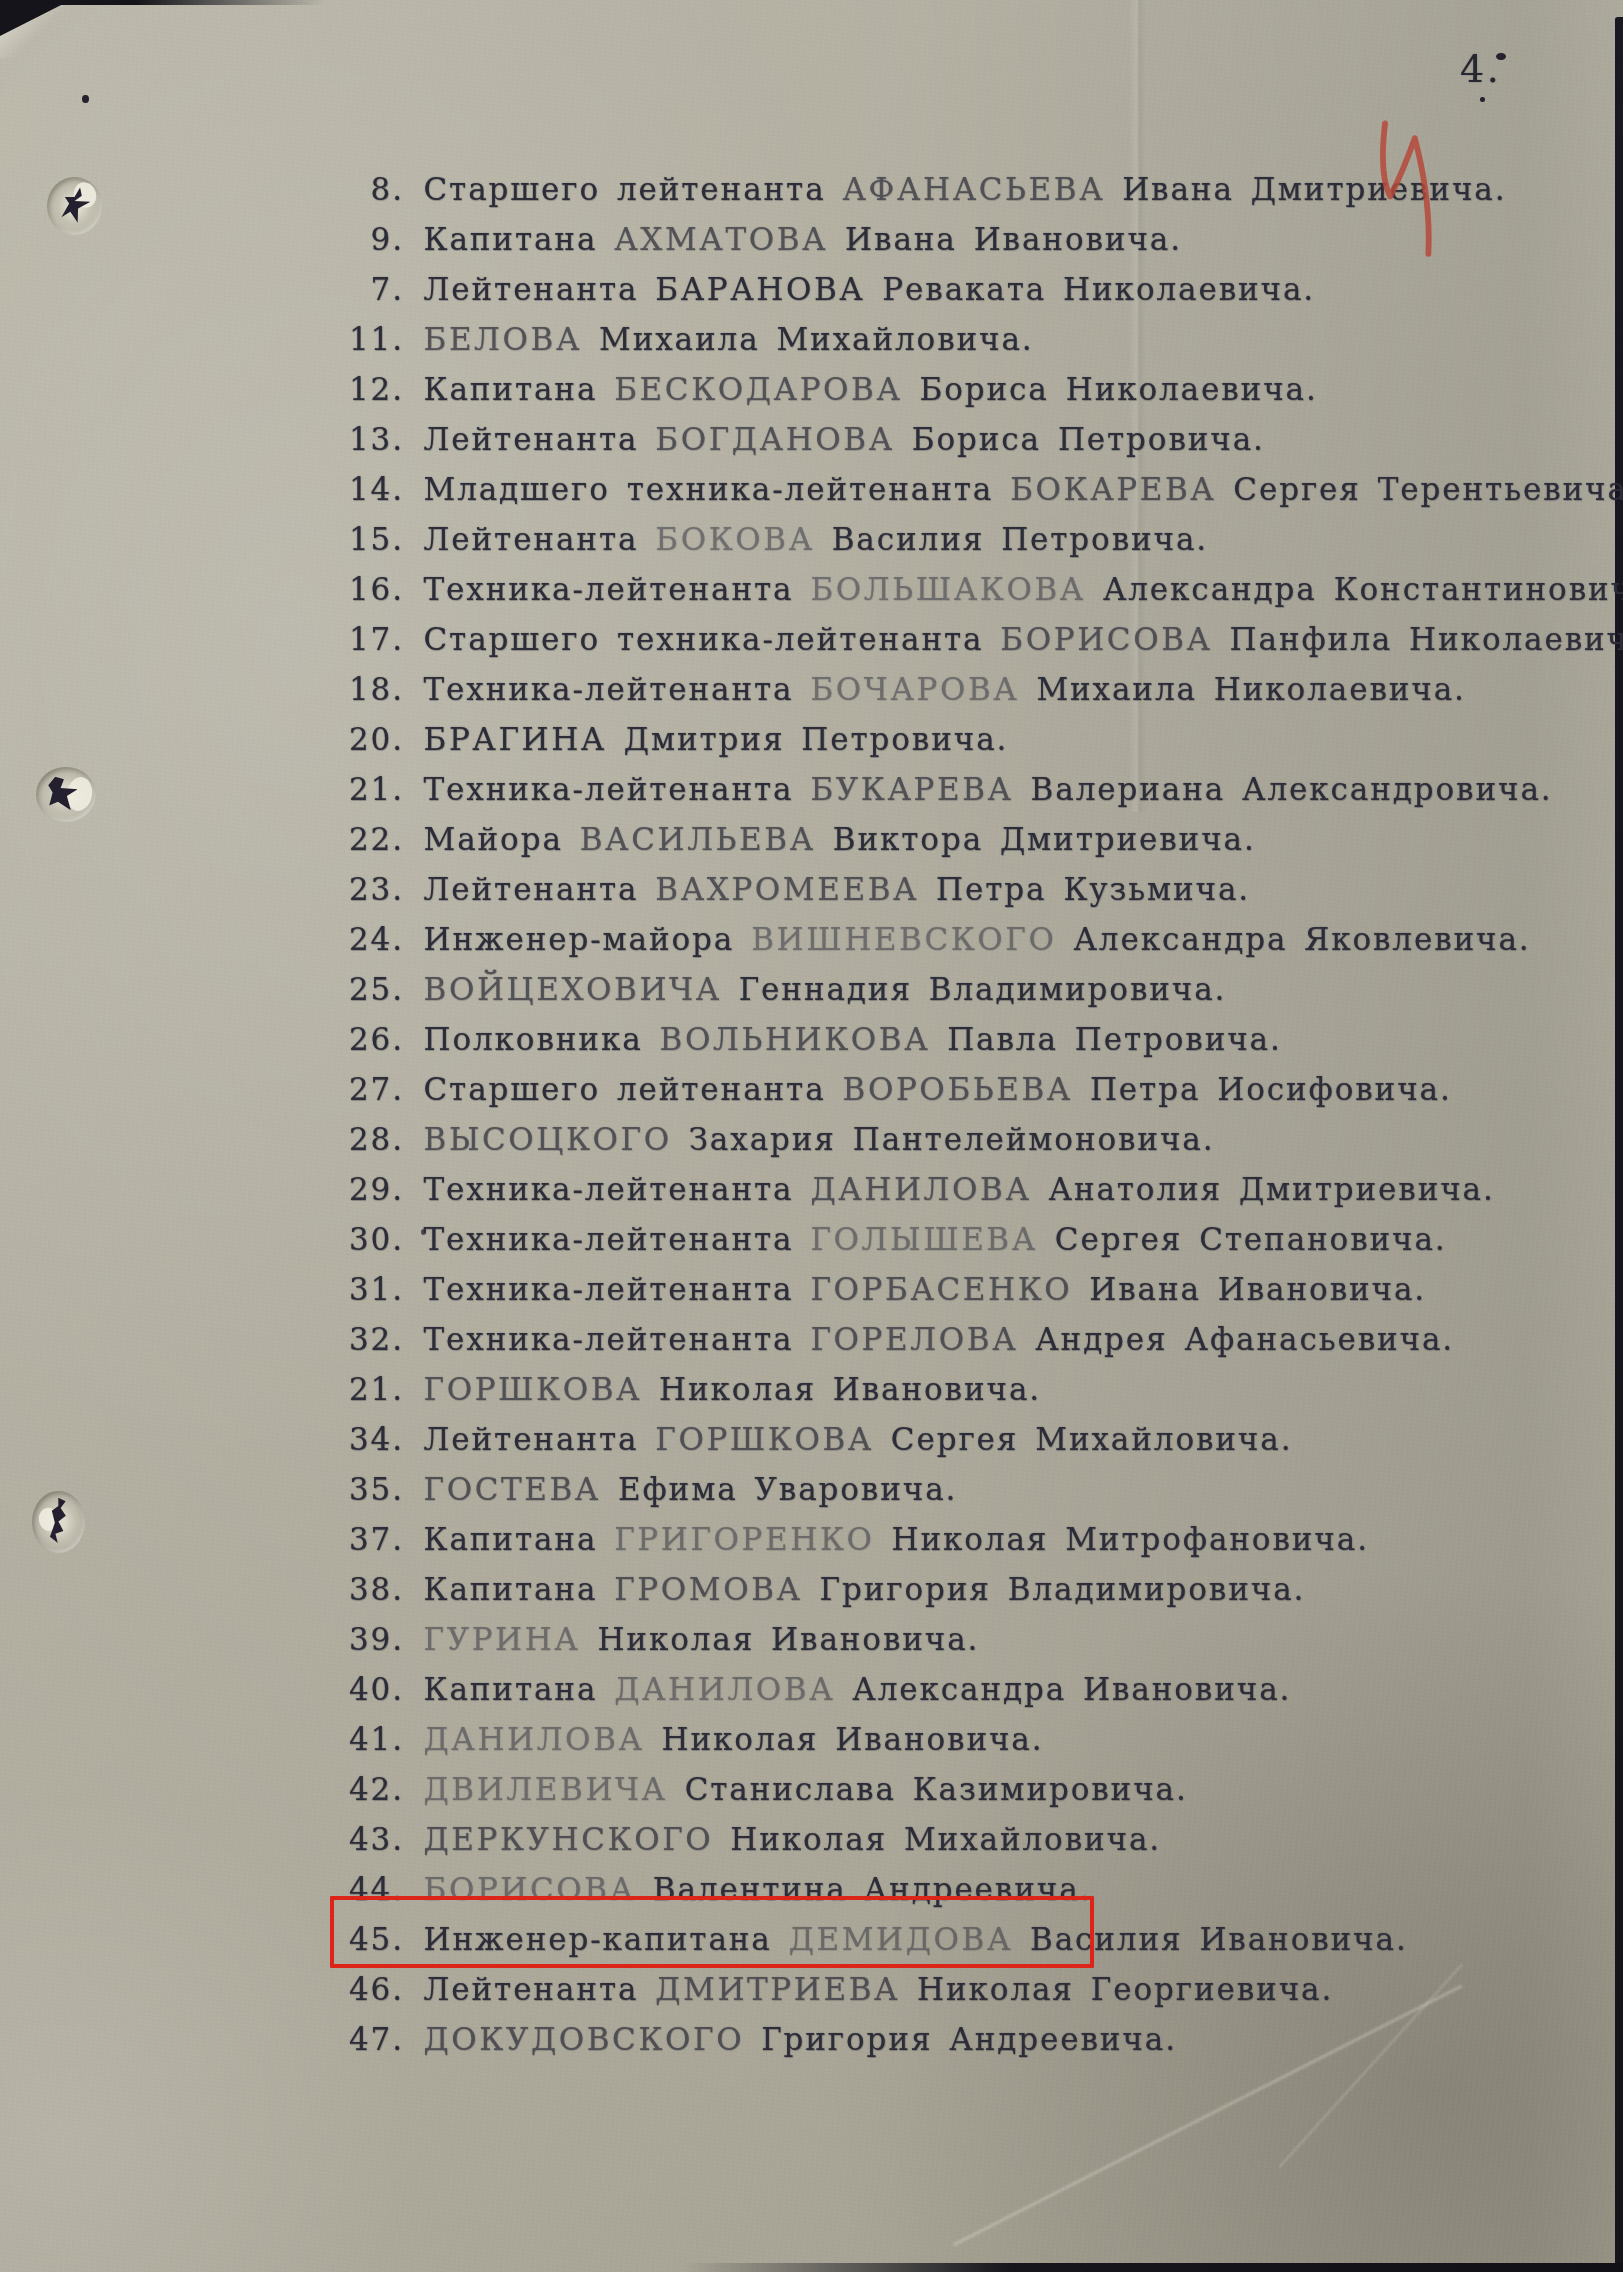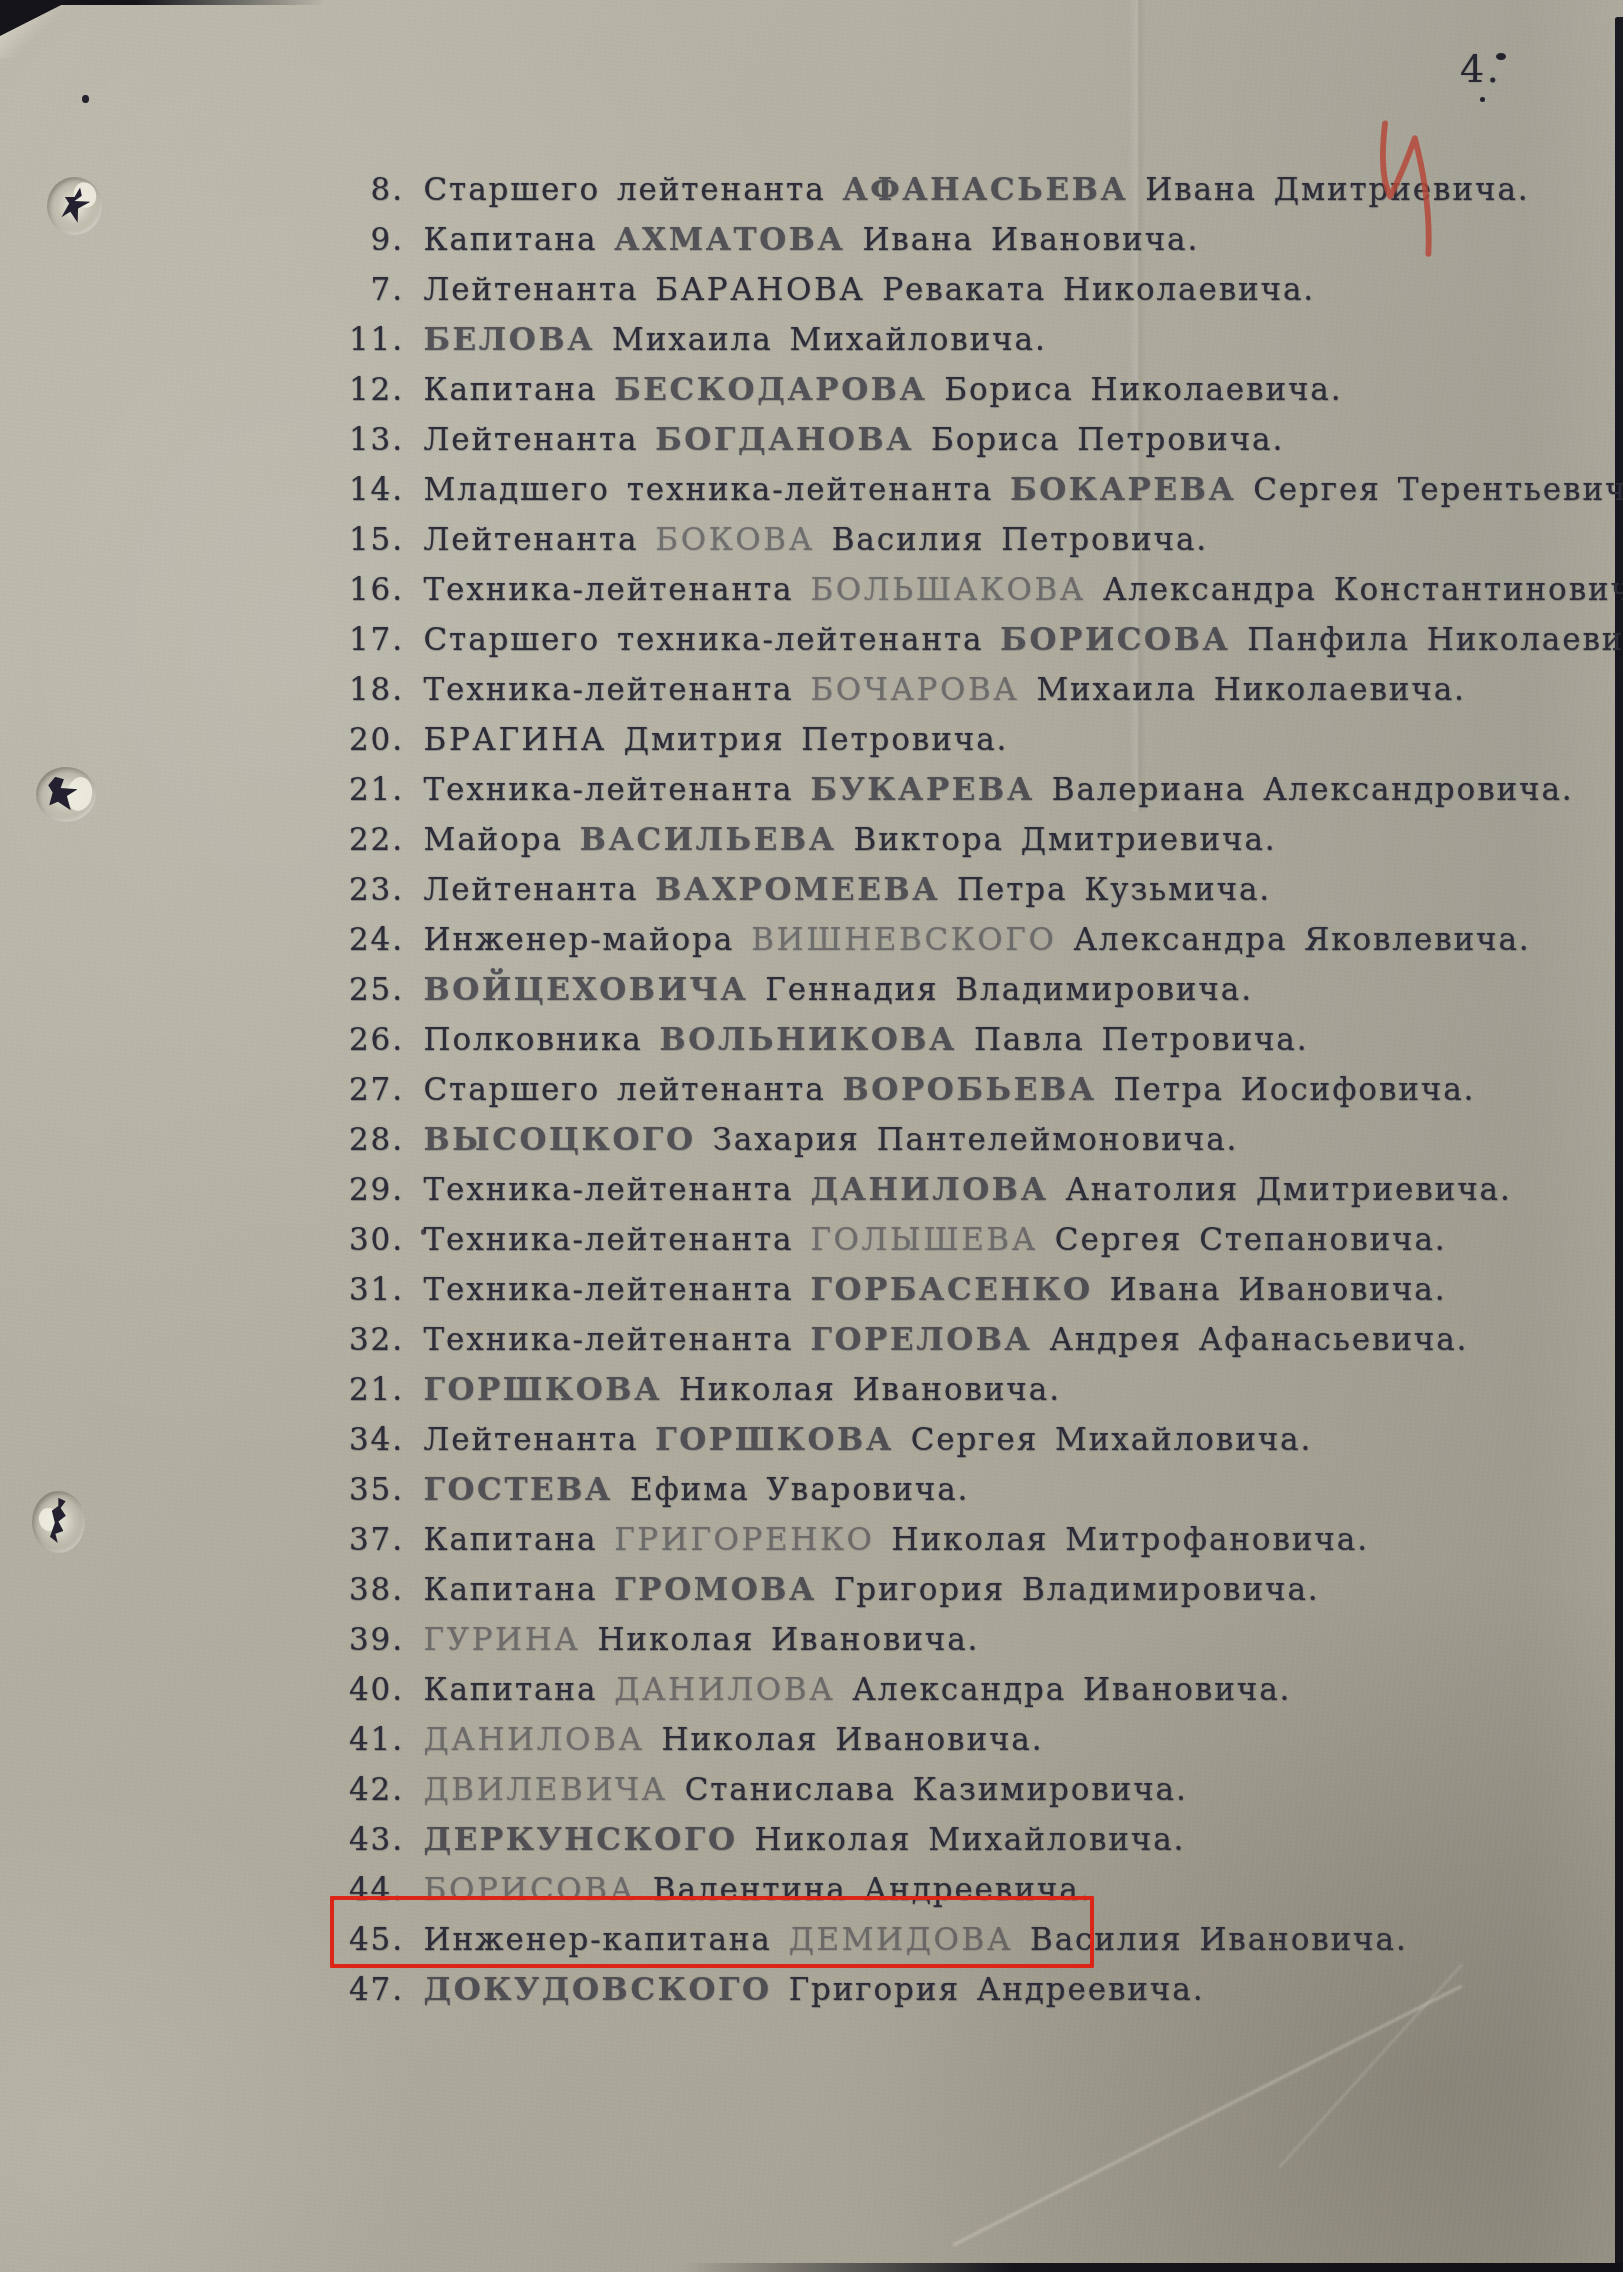--- a/index.html
+++ b/index.html
@@ -73,21 +73,21 @@
   .list{position:absolute;left:325px;top:170px;width:1282px;}
   .row{height:50px;display:flex;align-items:flex-start;white-space:nowrap;}
   .num{flex:none;width:79px;text-align:right;margin-right:19.5px;}
   .num,.txt{
     font-size:31px;line-height:38px;color:#2d2d39;
     letter-spacing:1.9px;word-spacing:5.2px;
     text-shadow:0 0 1.3px rgba(35,35,48,0.5), 0.6px 0.6px 0 rgba(35,35,48,0.22);
   }
   .surname{letter-spacing:2.6px;}
   .f0{opacity:1;}
-  .f1{opacity:0.72;filter:blur(0.4px);font-weight:bold;}
+  .f1{opacity:0.72;filter:blur(0.4px);}
   .f2{opacity:0.5;filter:blur(0.7px);}
   
   .highlight-box{
     position:absolute;left:330px;top:1896px;width:756px;height:64px;
     border:4.5px solid #dd2418;border-radius:1.3px;
     box-shadow:0 0 0.6px rgba(221,36,24,0.5), inset 0 0 0.6px rgba(221,36,24,0.5);
   }
   .pencil-mark{position:absolute;left:1367px;top:110px;}
 </style>
 </head>
@@ -302,20 +302,24 @@
   <div class="row">
     <span class="num">44.</span>
     <span class="txt"><span class="pre"></span><span class="surname f2">БОРИСОВА</span><span class="post"> Валентина Андреевича.</span></span>
   </div>
 
   <div class="row">
     <span class="num">45.</span>
     <span class="txt"><span class="pre">Инженер-капитана </span><span class="surname f2">ДЕМИДОВА</span><span class="post"> Василия Ивановича.</span></span>
   </div>
 
+  <div class="row">
+    <span class="num">46.</span>
+    <span class="txt"><span class="pre">Лейтенанта </span><span class="surname f1">ДМИТРИЕВА</span><span class="post"> Николая Георгиевича.</span></span>
+  </div>
 
   <div class="row">
     <span class="num">47.</span>
     <span class="txt"><span class="pre"></span><span class="surname f1">ДОКУДОВСКОГО</span><span class="post"> Григория Андреевича.</span></span>
   </div>
 </div>
 
   <div class="highlight-box"></div>
 
   <svg class="pencil-mark" width="84" height="156" viewBox="0 0 130 240">

